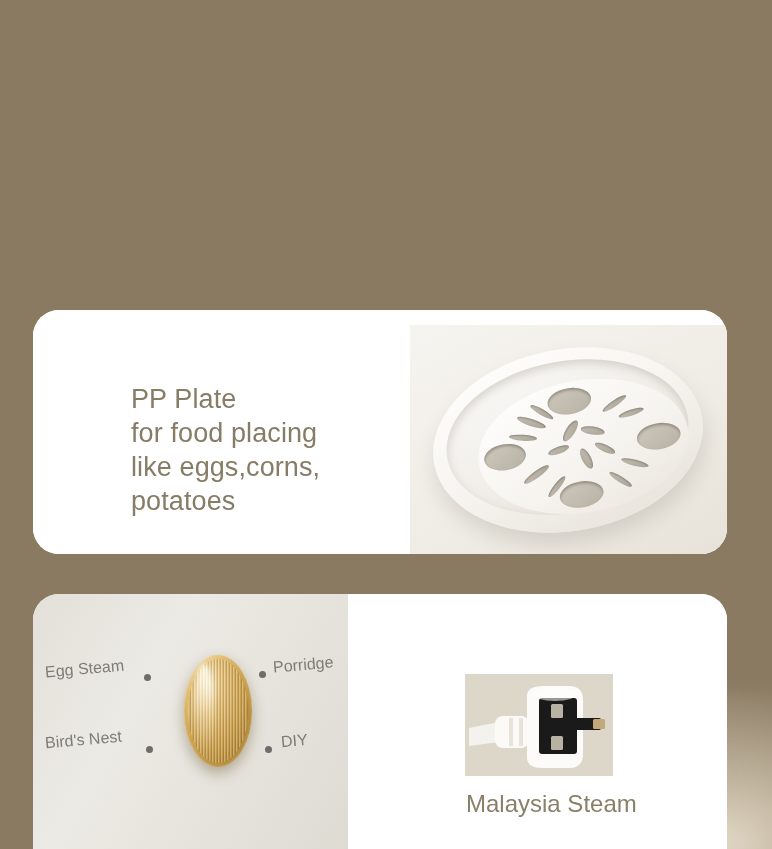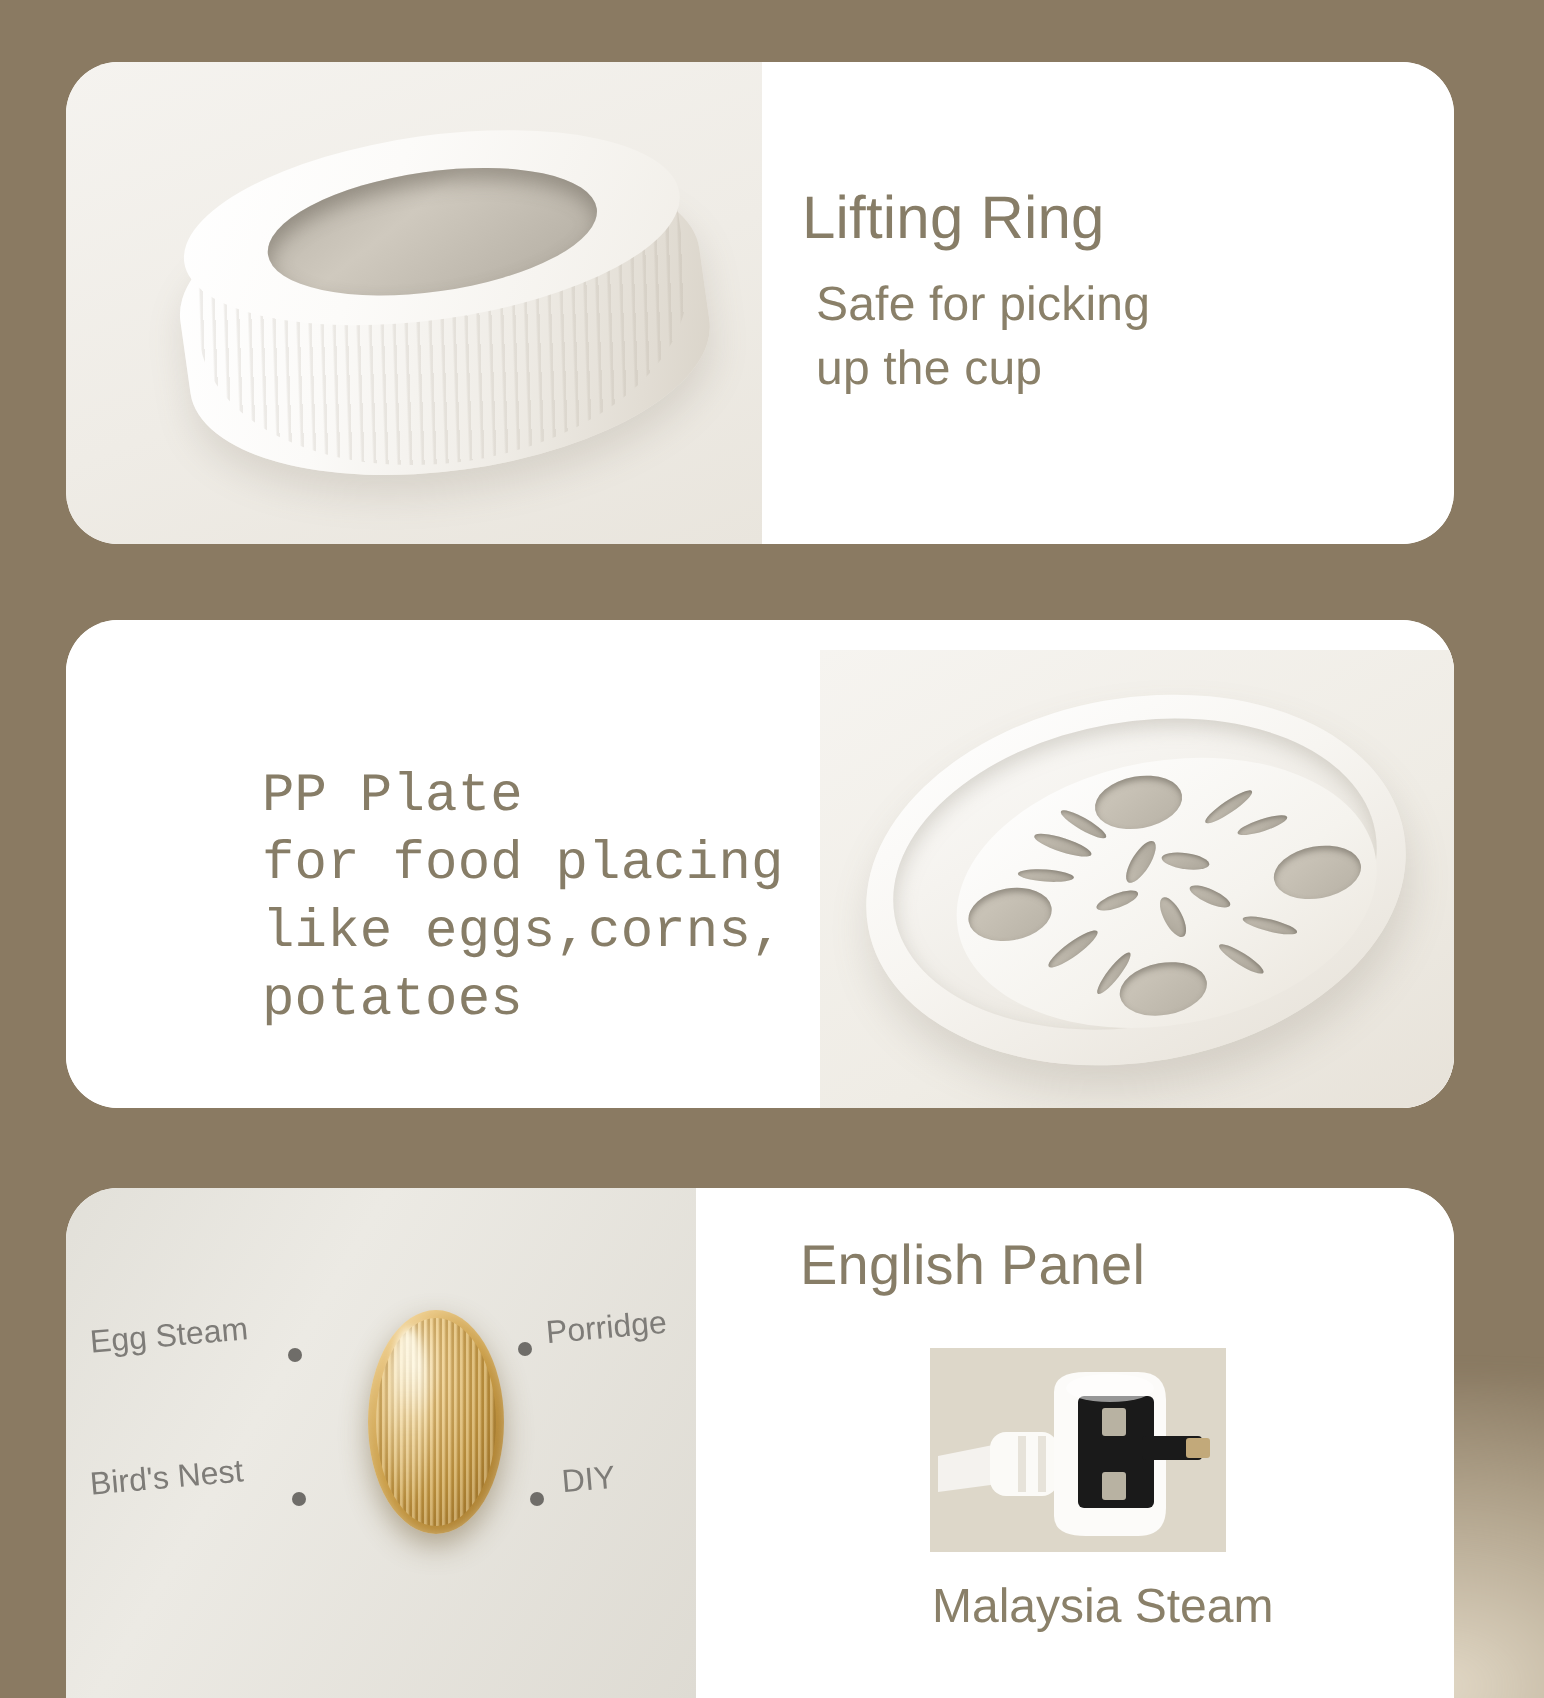--- a/index.html
+++ b/index.html
@@ -161,21 +161,20 @@
     line-height: 32px;
     white-space: pre-line;
   }
 
   
   .pp-text {
     flex: 0 0 auto;
     width: 377px;
     position: relative;
     background: #ffffff;
-    font-family: Liberation Mono, monospace;
   }
   #pp-plate-block {
     position: absolute;
     left: 98px;
     top: 72px;
     font-size: 27px;
     line-height: 34px;
     white-space: pre-line;
   }
   .photo-plate {
@@ -317,35 +316,20 @@
 <div id="stage">
 
   <div class="bg-glow"></div>
   <svg class="bg-flower" viewBox="0 0 78 34">
     <ellipse cx="22" cy="26" rx="16" ry="9" fill="#9b7bc4"></ellipse>
     <ellipse cx="40" cy="27" rx="14" ry="8" fill="#a98ace"></ellipse>
     <path d="M14 22 L24 12 L30 24 Z" fill="#8f6dbb"></path>
     <ellipse cx="58" cy="30" rx="8" ry="5" fill="#cbb7e2" opacity="0.8"></ellipse>
   </svg>
 
-  <div class="card" id="card-lifting-ring">
-    <div class="photo photo-ring">
-      <div class="ring-wrap">
-        <div class="ring-body"></div>
-        <div class="ring-ribs"></div>
-        <div class="ring-top"></div>
-        <div class="ring-hole"></div>
-      </div>
-    </div>
-    <div class="text-pane">
-      <div class="heading" id="lifting-ring-title">Lifting Ring</div>
-      <div class="subtext" id="lifting-ring-desc">Safe for picking
-up the cup</div>
-    </div>
-  </div>
 
   <div class="card" id="card-pp-plate">
     <div class="pp-text">
       <div class="heading" id="pp-plate-block">PP Plate
 for food placing
 like eggs,corns,
 potatoes</div>
     </div>
     <div class="photo photo-plate">
       <div class="plate-inner">
@@ -390,21 +374,20 @@
       <div class="panel-dot" style="left:113px; top:152px;"></div>
 
       <div class="panel-label" style="left:240px; top:62px;">Porridge</div>
       <div class="panel-dot" style="left:226px; top:77px;"></div>
 
       <div class="panel-label" style="left:248px; top:138px;">DIY</div>
       <div class="panel-dot" style="left:232px; top:152px;"></div>
     </div>
 
     <div class="panel-text">
-      <div class="heading" id="english-panel-title">English Panel</div>
 
       <div id="plug-photo">
         <svg width="148" height="102" viewBox="0 0 148 102">
           <rect x="0" y="0" width="148" height="102" fill="#ddd7c9"></rect>
           <path d="M4 54 L34 48 L34 68 L4 72 Z" fill="#f4f2ee"></path>
           <rect x="30" y="42" width="34" height="32" rx="8" fill="#fbfaf7"></rect>
           <path d="M44 44 L48 44 L48 72 L44 72 Z" fill="#e4e0d6" opacity="0.9"></path>
           <path d="M54 44 L58 44 L58 72 L54 72 Z" fill="#e4e0d6" opacity="0.9"></path>
           <path d="M62 22 Q62 12 78 12 L104 12 Q118 12 118 26 L118 80 Q118 94 104 94 L78 94 Q62 94 62 84 Z" fill="#fcfbf9"></path>
           <rect x="74" y="24" width="38" height="56" rx="3" fill="#1a1a1a"></rect>

